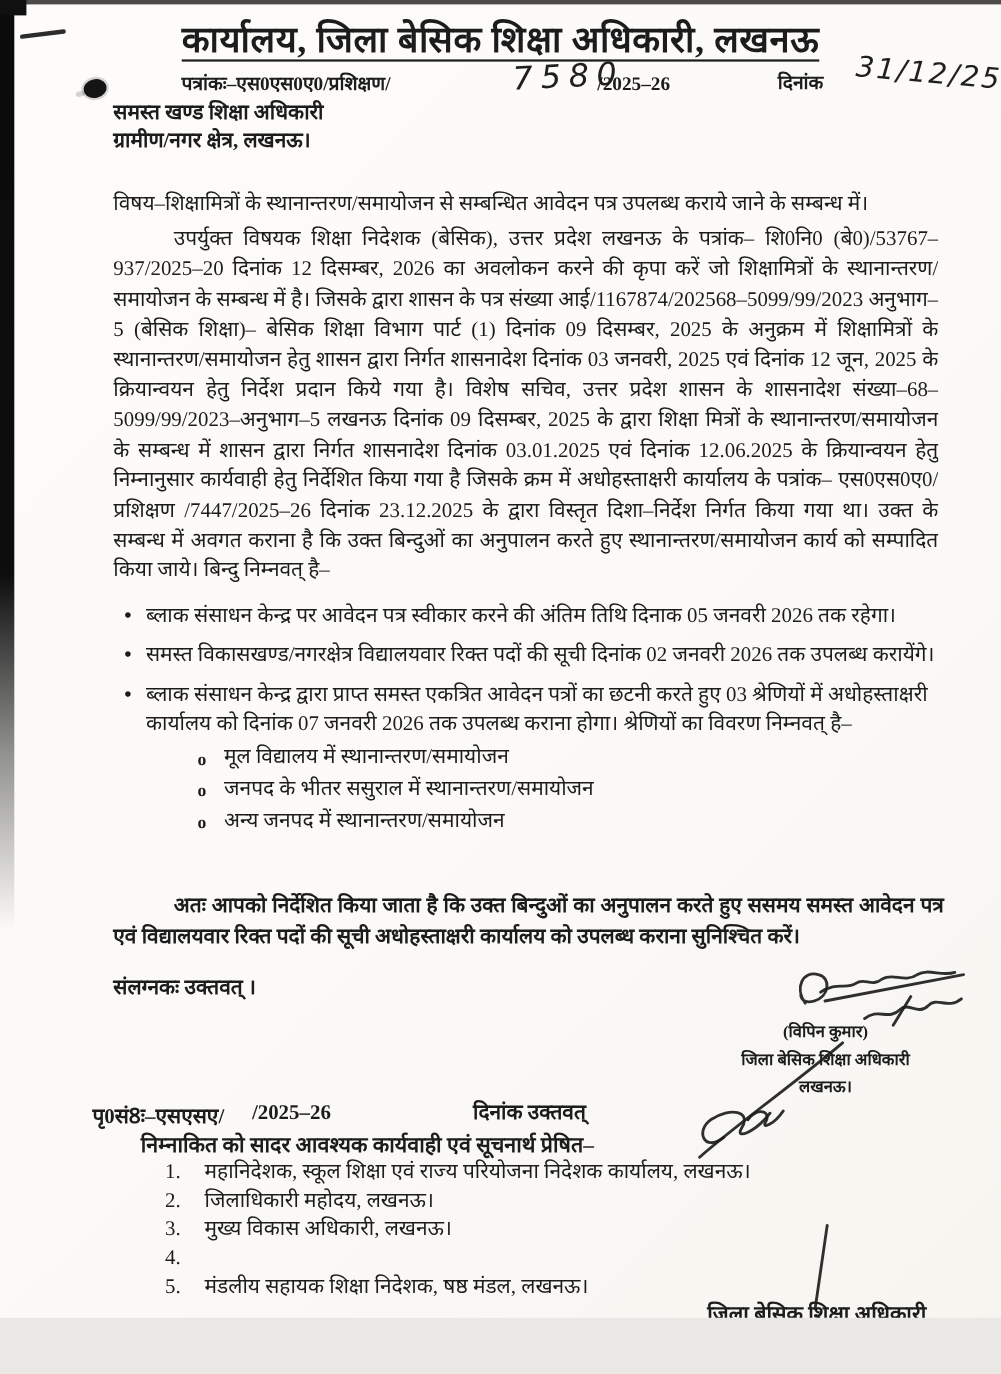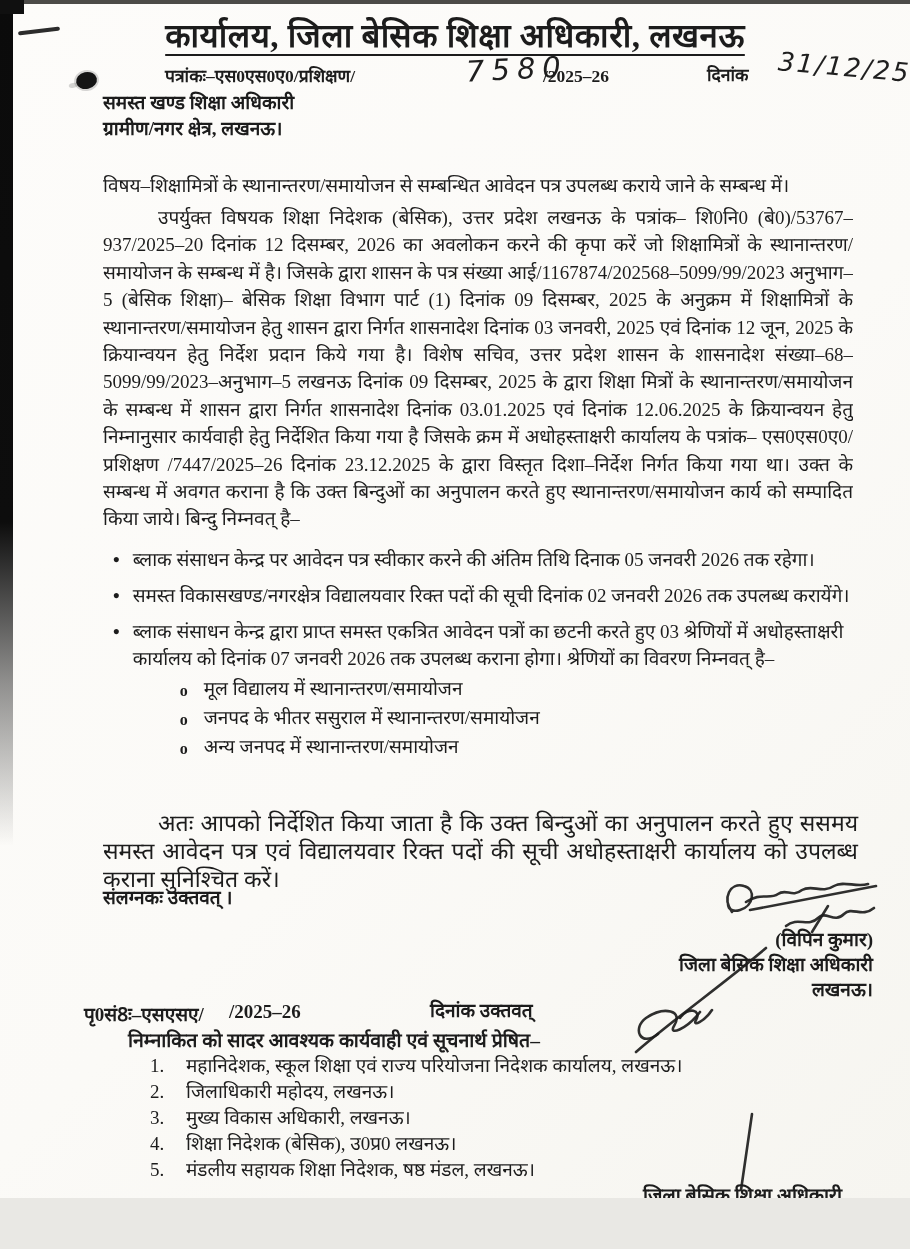--- a/index.html
+++ b/index.html
@@ -42,24 +42,24 @@
     font-size:19px;line-height:27.4px;text-align:justify;text-indent:55px;font-weight:500;
   }
   .bullets{position:absolute;left:113px;top:546px;width:745px;font-size:19px;line-height:27px;font-weight:500;}
   .bullet{display:flex;gap:13px;margin-bottom:9px;}
   .bullet .mk{flex:0 0 auto;font-weight:bold;}
   .subbullets{margin-top:3px;margin-left:47px;}
   .subbullet{display:flex;gap:16px;margin-bottom:2px;}
   .subbullet .mk{flex:0 0 auto;font-size:16px;transform:translateY(2px);}
   .closing{
     position:absolute;left:103px;top:810px;width:755px;
-    font-size:23px;line-height:28px;text-align:justify;text-indent:55px;font-weight:400;
+    font-size:19px;line-height:28px;text-align:justify;text-indent:55px;font-weight:700;
   }
   .enclosure{position:absolute;left:103px;top:884px;font-size:19px;font-weight:600;}
-  .sigblock{position:absolute;left:628px;top:927px;width:245px;text-align:right;font-size:19px;font-weight:600;line-height:25px;}
+  .sigblock{position:absolute;left:628px;top:927px;width:245px;text-align:center;font-size:15px;font-weight:600;line-height:25px;}
   .endors-ref{position:absolute;left:84px;top:1001px;font-size:19px;font-weight:600;}
   .endors-ref2{position:absolute;left:229px;top:1001px;font-size:19px;font-weight:600;}
   .endors-date{position:absolute;left:430px;top:997px;font-size:19px;font-weight:600;}
   .forwardline{position:absolute;left:128px;top:1026px;font-size:19.5px;font-weight:600;}
   .recipients{position:absolute;left:150px;top:1053px;font-size:19px;line-height:26px;font-weight:500;}
   .recipient{display:flex;gap:14px;}
   .recipient .num{flex:0 0 22px;text-align:left;}
   .footerblock{position:absolute;left:600px;top:1182px;width:285px;text-align:center;font-size:19.5px;font-weight:600;line-height:27px;}
   svg{position:absolute;overflow:visible;}
   .sig-stroke{stroke:#1d1d1d;stroke-width:2.6;fill:none;stroke-linecap:round;stroke-linejoin:round;opacity:.92;}
@@ -159,21 +159,20 @@
     <div class="recipient">
       <span class="num">2.</span>
       <span>जिलाधिकारी महोदय, लखनऊ।</span>
     </div>
     <div class="recipient">
       <span class="num">3.</span>
       <span>मुख्य विकास अधिकारी, लखनऊ।</span>
     </div>
     <div class="recipient">
       <span class="num">4.</span>
-      <span>शिक्षा निदेशक (बेसिक), उ0प्र0 लखनऊ।</span>
     </div>
     <div class="recipient">
       <span class="num">5.</span>
       <span>मंडलीय सहायक शिक्षा निदेशक, षष्ठ मंडल, लखनऊ।</span>
     </div>
   </div>
 
   <svg width="24" height="82" style="left:736px;top:1112px;">
     <path class="sig-stroke" d="M16,2 L5,78"></path>
   </svg>

